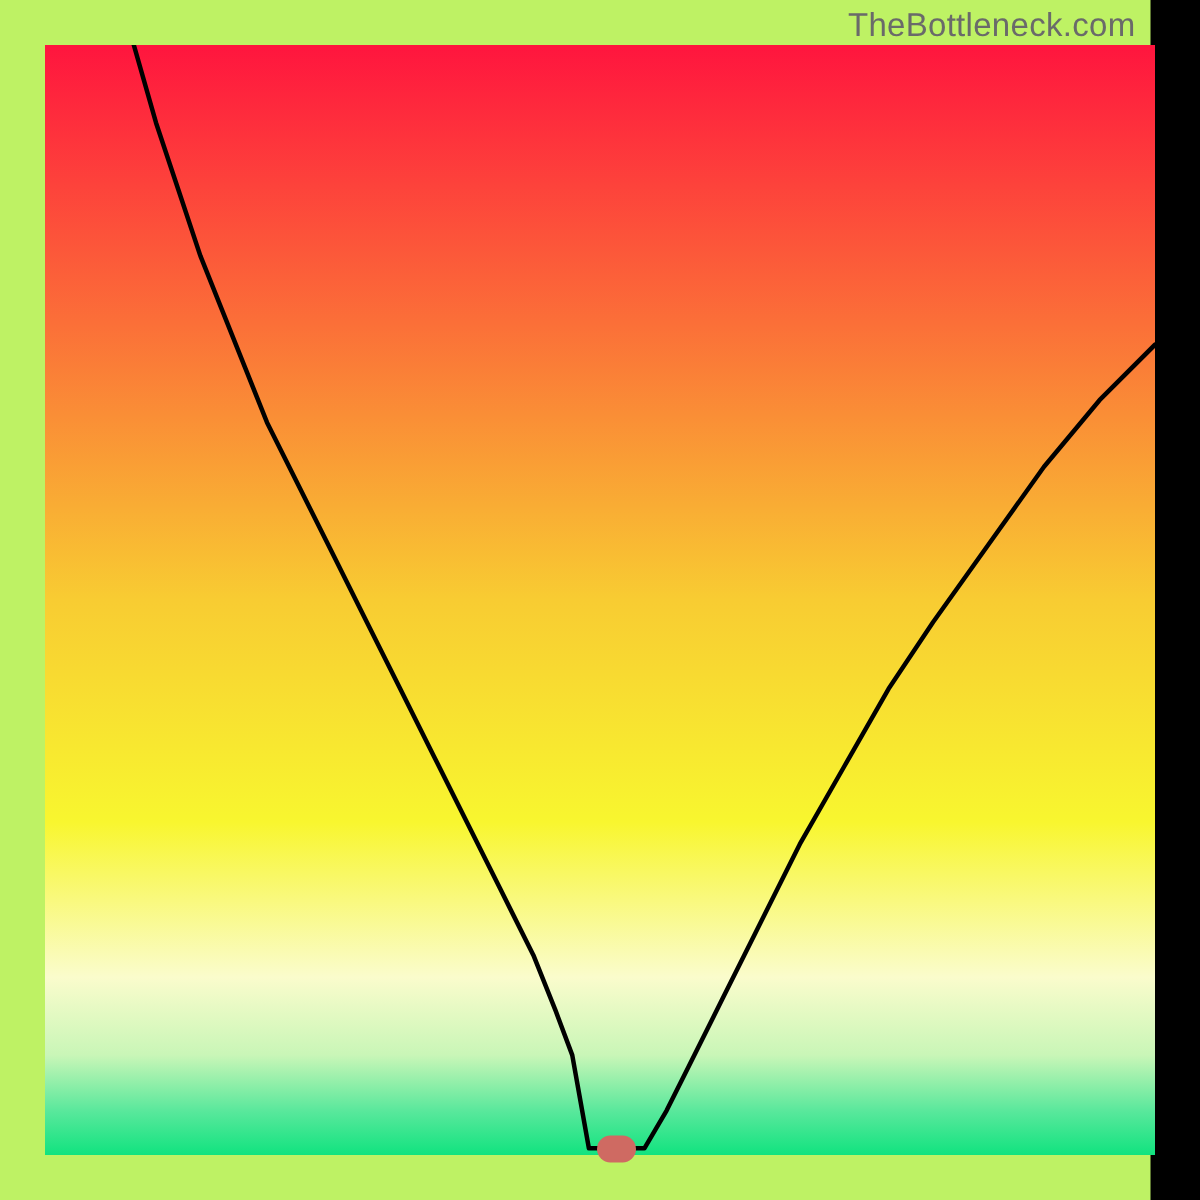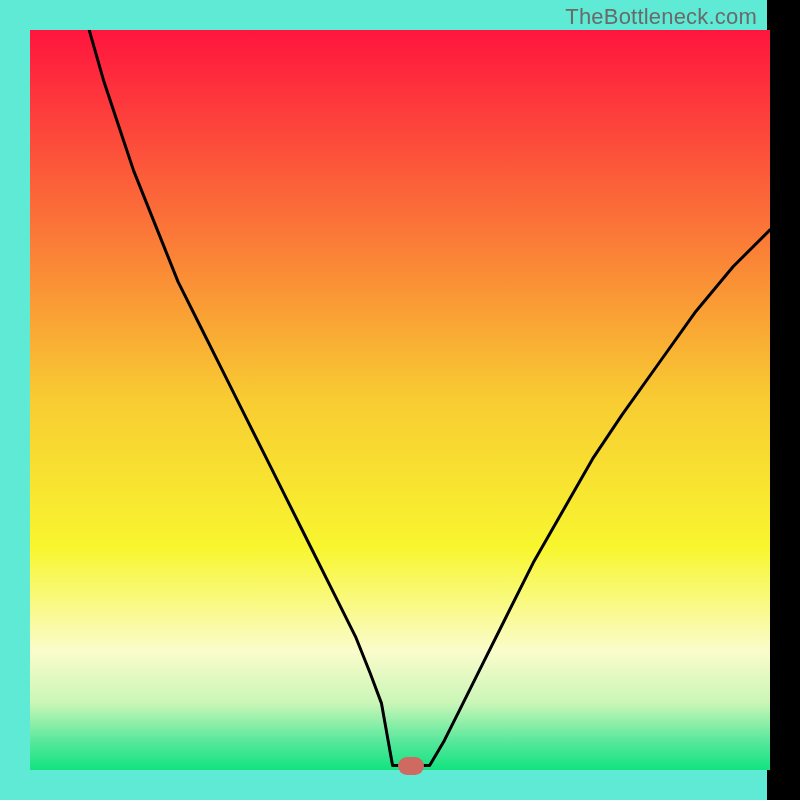--- a/index.html
+++ b/index.html
@@ -8,21 +8,21 @@
     width: 800px;
     height: 800px;
     background: #000;
     font-family: Arial, Helvetica, sans-serif;
     overflow: hidden;
   }
   .frame {
     position: relative;
     width: 767px;
     height: 800px;
-    background: #5eead4;
+    background: #bef264;
   }
   .attribution {
     position: absolute;
     top: 4px;
     right: 10px;
     color: #6a6a6a;
     font-size: 22px;
     font-weight: 500;
     letter-spacing: 0.2px;
   }

